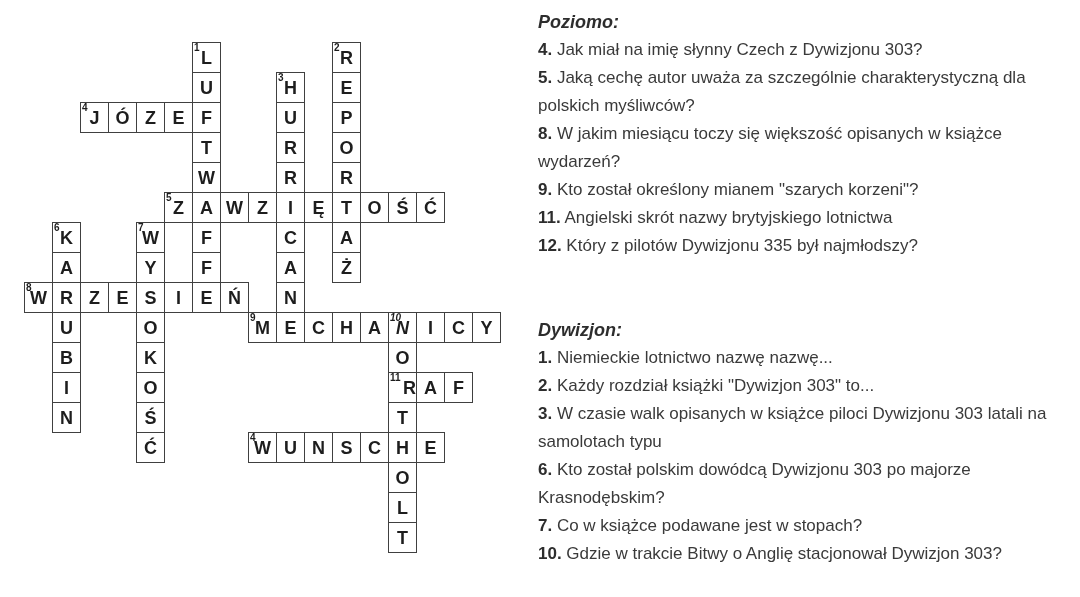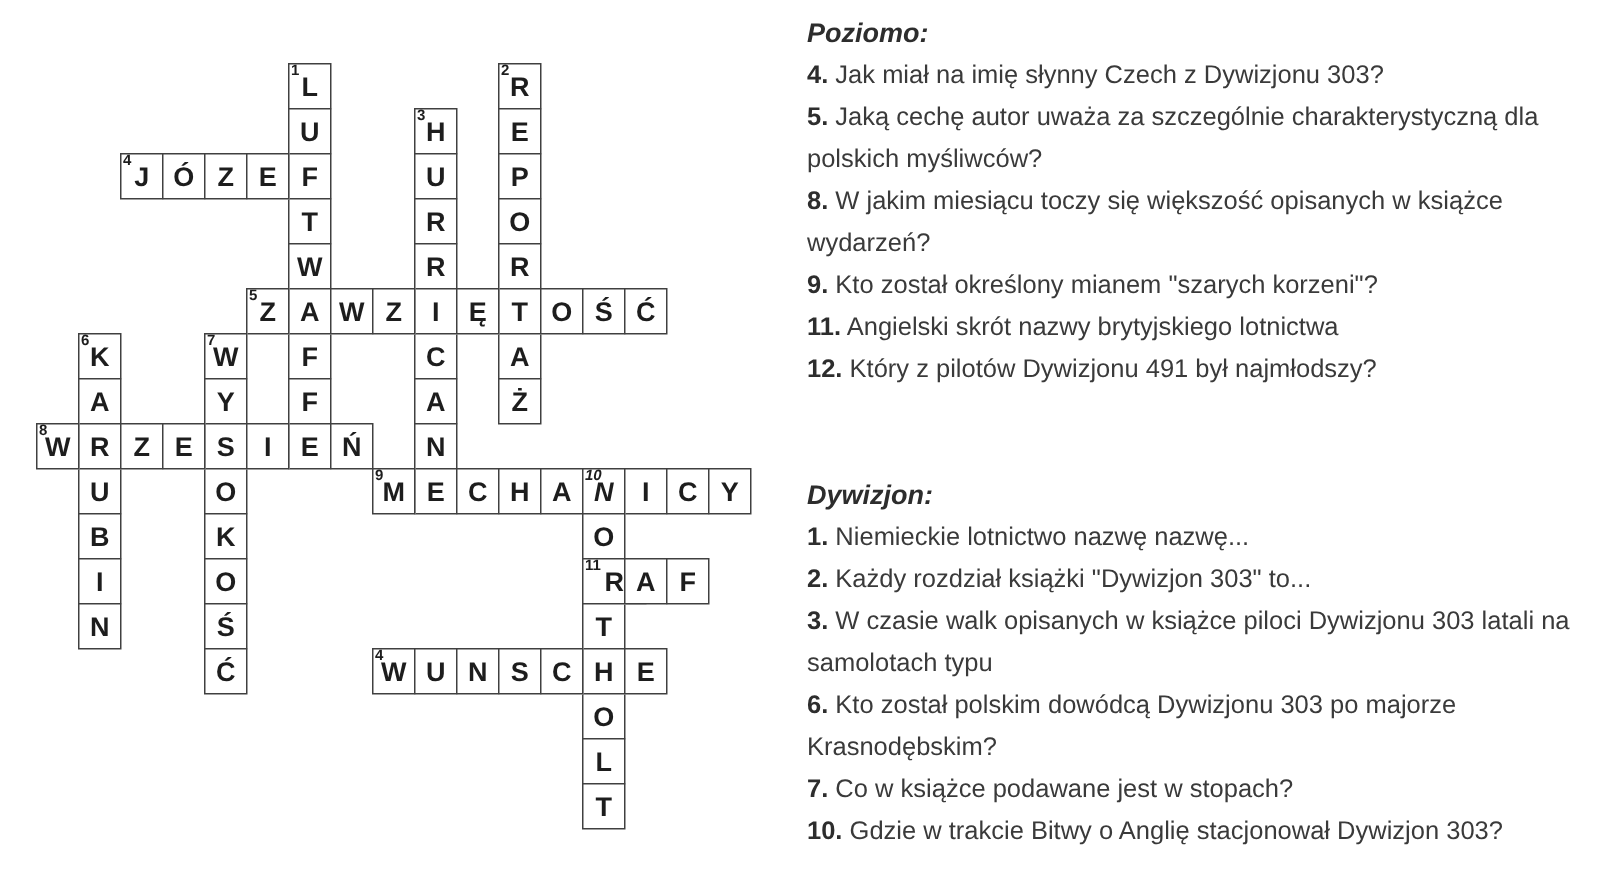--- a/index.html
+++ b/index.html
@@ -293,21 +293,21 @@
   </div>
 
 <div class="clues">
   <p class="clue-heading">Poziomo:</p>
   <div id="across-list">
       <p class="clue"><b>4.</b><span> Jak miał na imię słynny Czech z Dywizjonu 303?</span></p>
       <p class="clue"><b>5.</b><span> Jaką cechę autor uważa za szczególnie charakterystyczną dla polskich myśliwców?</span></p>
       <p class="clue"><b>8.</b><span> W jakim miesiącu toczy się większość opisanych w książce wydarzeń?</span></p>
       <p class="clue"><b>9.</b><span> Kto został określony mianem "szarych korzeni"?</span></p>
       <p class="clue"><b>11.</b><span> Angielski skrót nazwy brytyjskiego lotnictwa</span></p>
-      <p class="clue"><b>12.</b><span> Który z pilotów Dywizjonu 491 był najmłodszy?</span></p>
+      <p class="clue"><b>12.</b><span> Który z pilotów Dywizjonu 335 był najmłodszy?</span></p>
     </div>
   <p class="clue-heading down">Dywizjon:</p>
   <div id="down-list">
       <p class="clue"><b>1.</b><span> Niemieckie lotnictwo nazwę nazwę...</span></p>
       <p class="clue"><b>2.</b><span> Każdy rozdział książki "Dywizjon 303" to...</span></p>
       <p class="clue"><b>3.</b><span> W czasie walk opisanych w książce piloci Dywizjonu 303 latali na samolotach typu</span></p>
       <p class="clue"><b>6.</b><span> Kto został polskim dowódcą Dywizjonu 303 po majorze Krasnodębskim?</span></p>
       <p class="clue"><b>7.</b><span> Co w książce podawane jest w stopach?</span></p>
       <p class="clue"><b>10.</b><span> Gdzie w trakcie Bitwy o Anglię stacjonował Dywizjon 303?</span></p>
     </div>

